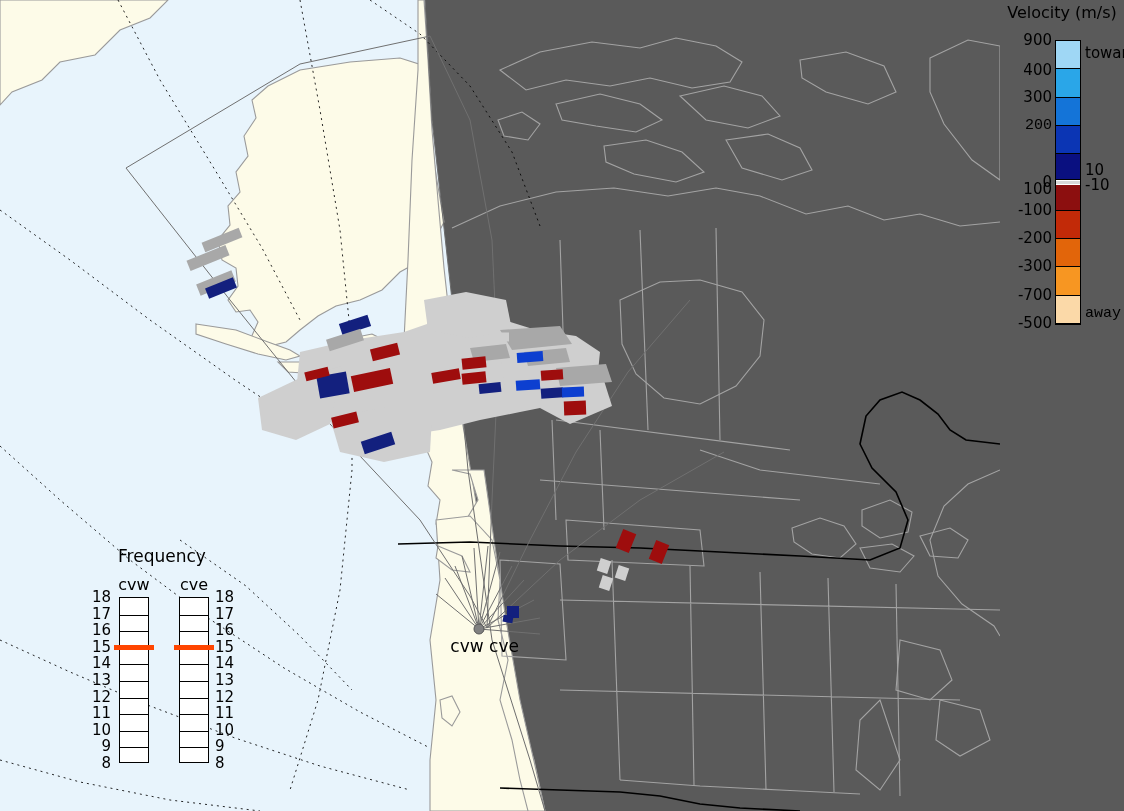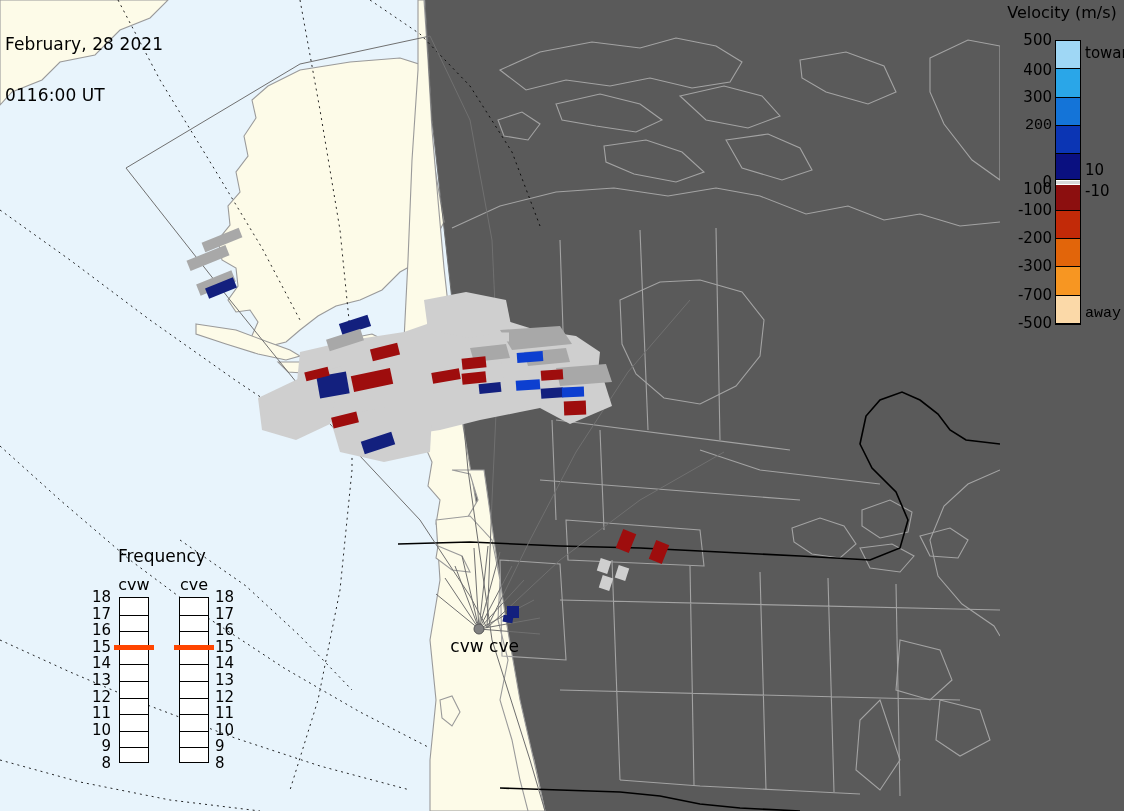--- a/index.html
+++ b/index.html
@@ -205,24 +205,20 @@
         <rect x="507" y="606" width="12" height="12" fill="#13207e" transform="rotate(0,513,612)"></rect>
         <rect x="503" y="615.5" width="10" height="7" fill="#13207e" transform="rotate(10,508,619)"></rect>
       </svg>
 
     <svg class="layer" viewBox="0 0 1000 811" preserveAspectRatio="none">
       <circle id="stn-dot" cx="479" cy="629" r="5" fill="#808080" stroke="#555" stroke-width="1"></circle>
       <text id="lbl-cvw" x="467" y="652" font-size="17" font-family="DejaVu Sans, sans-serif" fill="#000" text-anchor="middle">cvw</text>
       <text id="lbl-cve" x="504" y="652" font-size="17" font-family="DejaVu Sans, sans-serif" fill="#000" text-anchor="middle">cve</text>
     </svg>
 
-    <div id="stamp">
-      <div>February, 28 2021</div>
-      <div>0116:00 UT</div>
-    </div>
 
     <div id="freq">
       <div id="freq-title">Frequency</div>
       <div class="gauge-row" id="gauge-row">
           <div class="gauge-name" style="left: 28px;">cvw</div>
           <div class="gauge" style="left: 33px;">
             <div class="tick" style="top: 16.6px;"></div>
             <div class="tick" style="top: 33.2px;"></div>
             <div class="tick" style="top: 49.8px;"></div>
             <div class="tick" style="top: 66.4px;"></div>
@@ -281,30 +277,30 @@
         <div class="cseg" style="top: 84.9px; height: 28.3px; background: linear-gradient(rgb(11, 53, 180), rgb(11, 53, 180)); border-bottom: 1px solid rgb(0, 0, 0); box-sizing: border-box;"></div>
         <div class="cseg" style="top: 113.2px; height: 25.47px; background: rgb(10, 16, 128); border-bottom: 1px solid rgb(0, 0, 0); box-sizing: border-box;"></div>
         <div class="cseg" style="top: 138.67px; height: 5.66px; background: rgb(216, 216, 216); border-top: 1px solid rgb(255, 255, 255); border-bottom: 1px solid rgb(255, 255, 255); box-sizing: border-box;"></div>
         <div class="cseg" style="top: 144.33px; height: 25.47px; background: linear-gradient(rgb(140, 15, 15), rgb(140, 15, 15)); border-bottom: 1px solid rgb(0, 0, 0); box-sizing: border-box;"></div>
         <div class="cseg" style="top: 169.8px; height: 28.3px; background: linear-gradient(rgb(194, 42, 8), rgb(194, 42, 8)); border-bottom: 1px solid rgb(0, 0, 0); box-sizing: border-box;"></div>
         <div class="cseg" style="top: 198.1px; height: 28.3px; background: linear-gradient(rgb(226, 101, 10), rgb(226, 101, 10)); border-bottom: 1px solid rgb(0, 0, 0); box-sizing: border-box;"></div>
         <div class="cseg" style="top: 226.4px; height: 28.3px; background: linear-gradient(rgb(247, 150, 34), rgb(247, 150, 34)); border-bottom: 1px solid rgb(0, 0, 0); box-sizing: border-box;"></div>
         <div class="cseg" style="top: 254.7px; height: 28.3px; background: rgb(251, 217, 168); border-bottom: 1px solid rgb(0, 0, 0); box-sizing: border-box;"></div>
       </div>
     <div id="cb-ticks">
-        <div class="cb-tick" style="top: 33px;">500</div>
+        <div class="cb-tick" style="top: 33px;">900</div>
         <div class="cb-tick" style="top: 63px;">400</div>
         <div class="cb-tick" style="top: 89.6px;">300</div>
         <div class="cb-tick" style="top: 117.9px; font-family: Liberation Mono, monospace;">200</div>
         <div class="cb-tick" style="top: 146.2px; margin-top: 36px;">100</div>
         <div class="cb-tick" style="top: 174.5px;">0</div>
         <div class="cb-tick" style="top: 202.8px;">-100</div>
         <div class="cb-tick" style="top: 231.1px;">-200</div>
         <div class="cb-tick" style="top: 259.4px;">-300</div>
         <div class="cb-tick" style="top: 287.7px;">-700</div>
         <div class="cb-tick" style="top: 316px;">-500</div>
       </div>
     <div class="cb-side" id="cb-toward" style="top:46px;">toward</div>
     <div class="cb-side" id="cb-pos10" style="top:163px;">10</div>
-    <div class="cb-side" id="cb-neg10" style="top:184px;">-10</div>
+    <div class="cb-side" id="cb-neg10" style="top:178px;">-10</div>
     <div class="cb-side" id="cb-away" style="top:306px;font-family:Liberation Mono, monospace;">away</div>
   </div>
 </div>
 
 </body></html>

